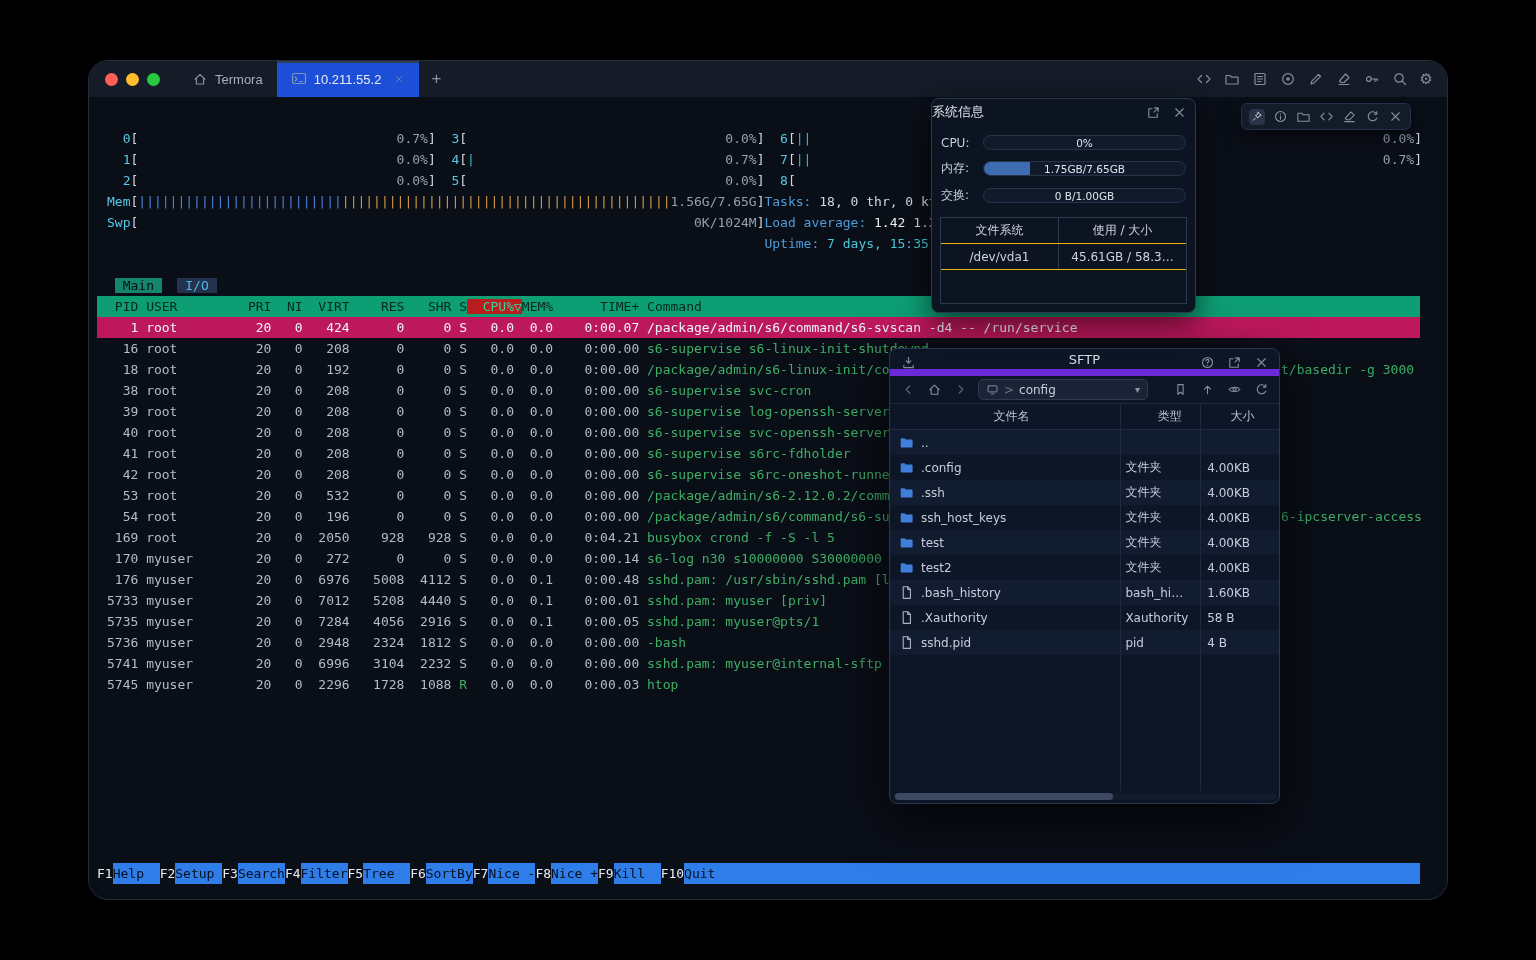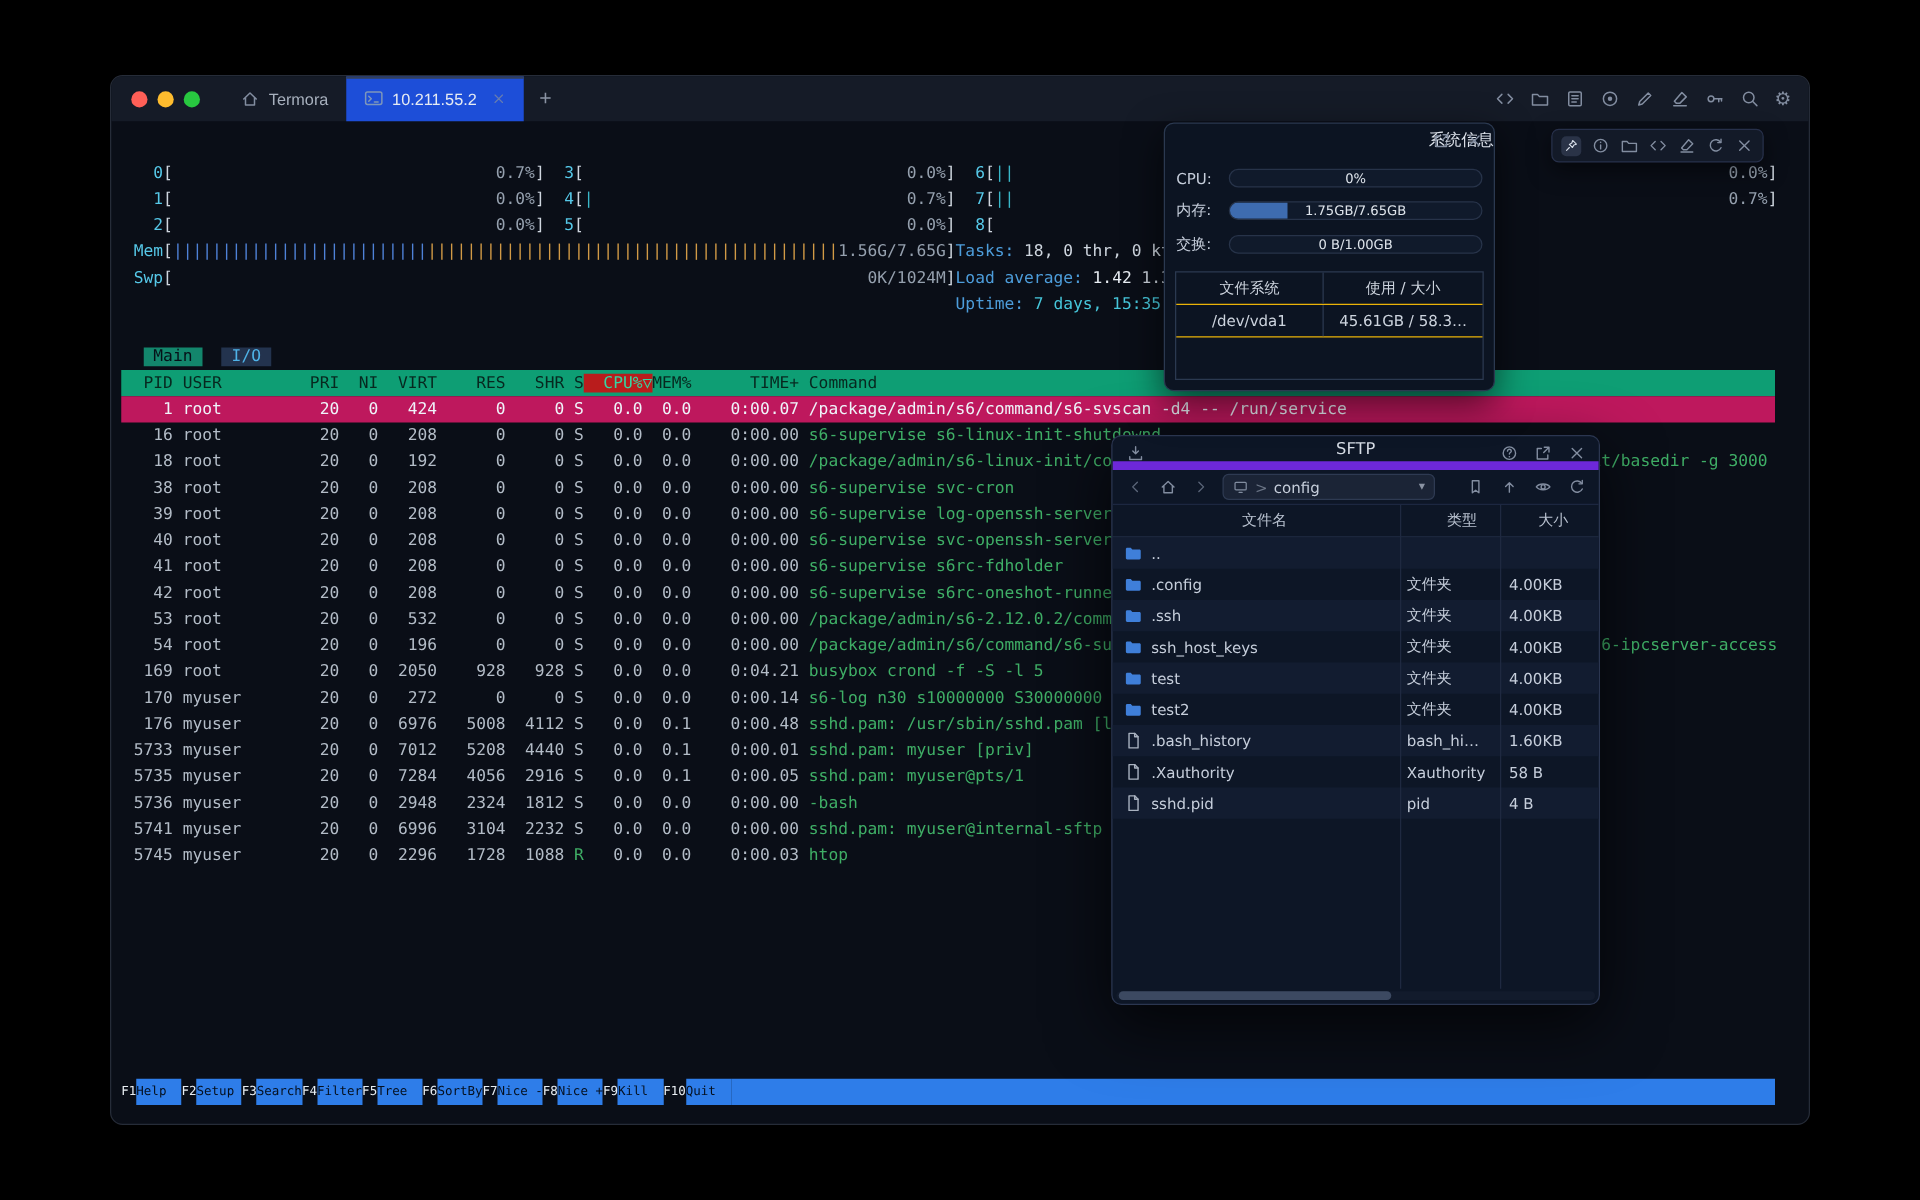--- a/index.html
+++ b/index.html
@@ -1,19 +1,19 @@
 <!DOCTYPE html>
 <html><head>
 <meta charset="utf-8">
 <style>
   *{margin:0;padding:0;box-sizing:border-box}
   html,body{width:1536px;height:960px;background:#000;overflow:hidden;
     font-family:"Liberation Sans","DejaVu Sans",sans-serif}
   .window{position:absolute;left:88px;top:60px;width:1360px;height:840px;
-    background:#0a0e17;border:1px solid #262c38;border-radius:10px;
+    background:#0a0e17;border:1px solid #262c38;border-radius:20px;
     box-shadow:0 24px 70px rgba(0,0,0,.85);overflow:hidden}
 
   
   .tabbar{position:absolute;top:0;left:0;right:0;height:36px;background:#151b27;
     display:flex;align-items:center;z-index:10}
   .traffic{display:flex;gap:8px;padding:0 18px 0 16px}
   .dot{width:13px;height:13px;border-radius:50%}
   .dot.r{background:#ff5f57}.dot.y{background:#febc2e}.dot.g{background:#28c840}
   .tab{display:flex;align-items:center;gap:7px;height:36px;padding:0 14px;
     color:#a7b0bd;font-size:13px;white-space:nowrap}
@@ -34,36 +34,36 @@
   .m-blue{color:#4f82d8}.m-org{color:#d29a46}
   .lab{color:#4d9ddb}.num{color:#e9eef4}.cyan{color:#46c6da}
   .scr-act{background:#13866c;color:#061018}
   .scr-in{background:#23334e;color:#4fb3e8}
   .line.hdrl{background:#0e9e74;color:#07281f}
   .hdr-sort{background:#b91c1c;color:#35d6a2}
   .ptx{color:#b3bcc7}.cmd{color:#3fae66}.stR{color:#3fae66}
   .line.sel{background:#be185d}
   .line.sel span{color:#eff4fa !important}
   .fnbar{position:absolute;top:766px;left:0;right:0;height:21px;display:flex;
-    font-family:"DejaVu Sans Mono","Liberation Mono",monospace;font-size:10px;line-height:21px;white-space:pre}
+    font-family:"DejaVu Sans Mono","Liberation Mono",monospace;font-size:13px;line-height:21px;white-space:pre}
   .fn{color:#e8edf2}
   .fl{background:#2e7de9;color:#05101f}
   .fl-fill{flex:1;background:#2e7de9}
 
   
   .fstrip{position:absolute;left:1152px;top:42px;height:27px;display:flex;align-items:center;
     gap:7px;padding:0 7px;background:#131a28;border:1px solid #27304a;border-radius:6px;z-index:40;
     box-shadow:0 6px 18px rgba(0,0,0,.5)}
   .fstrip .act{background:#2a3347;border-radius:4px;padding:2px}
 
   
   .sysinfo{position:absolute;left:842px;top:37px;width:265px;height:215px;background:#0c1422;
     border:1px solid #2b3950;border-radius:8px;box-shadow:0 10px 30px rgba(0,0,0,.6);z-index:30;
     font-family:"DejaVu Sans","Liberation Sans",sans-serif}
-  .sys-title{height:26px;display:flex;align-items:center;justify-content:flex-end;position:relative;
+  .sys-title{height:26px;display:flex;align-items:center;justify-content:flex-start;position:relative;
     color:#dfe4ec;font-size:13px}
   .sys-ticons{position:absolute;right:8px;top:5px;display:flex;gap:10px}
   .meter-row{display:flex;align-items:center;padding:0 9px;margin-top:10px}
   .meter-label{width:42px;color:#c6cedb;font-size:12px}
   .meter-bar{flex:1;height:15px;background:#101a2b;border:1px solid #273349;border-radius:8px;
     position:relative;overflow:hidden}
   .meter-fill{position:absolute;left:0;top:0;bottom:0;background:#3e6cb0}
   .meter-text{position:absolute;inset:0;display:flex;align-items:center;justify-content:center;
     font-size:10.5px;color:#dfe5ec}
   .sys-table{position:absolute;left:8px;right:8px;top:118px;bottom:8px;border:1px solid #2b3950;

